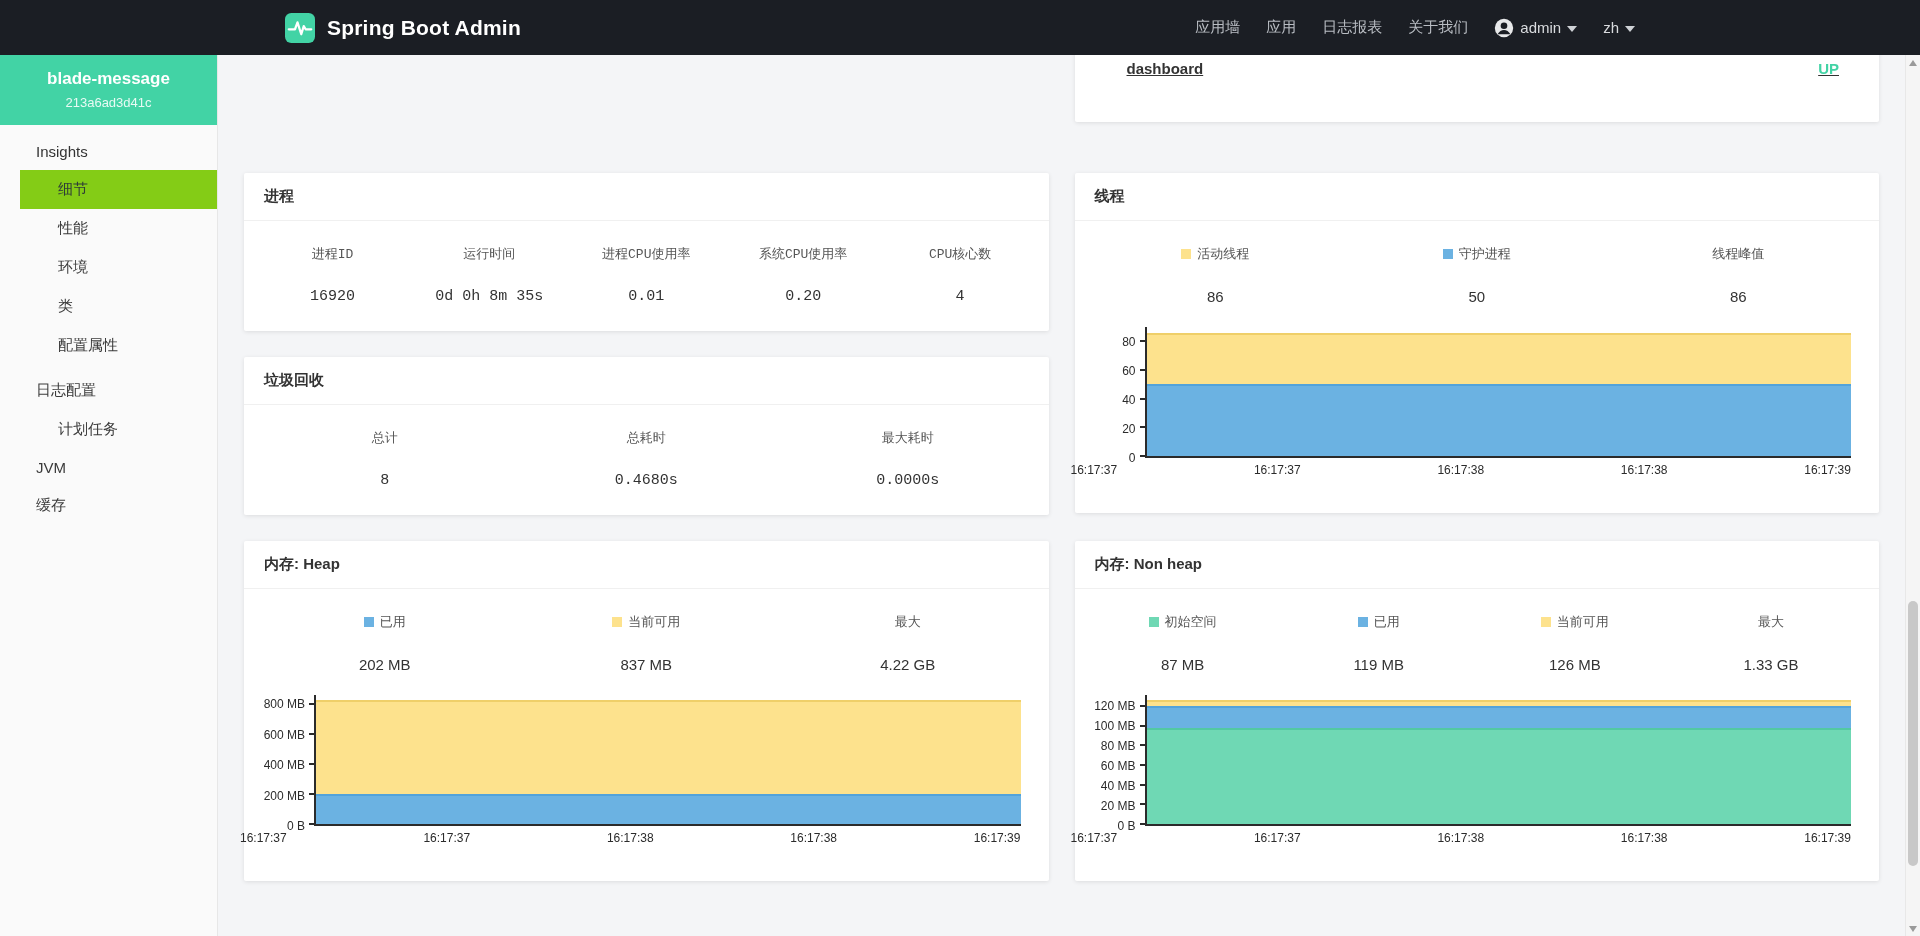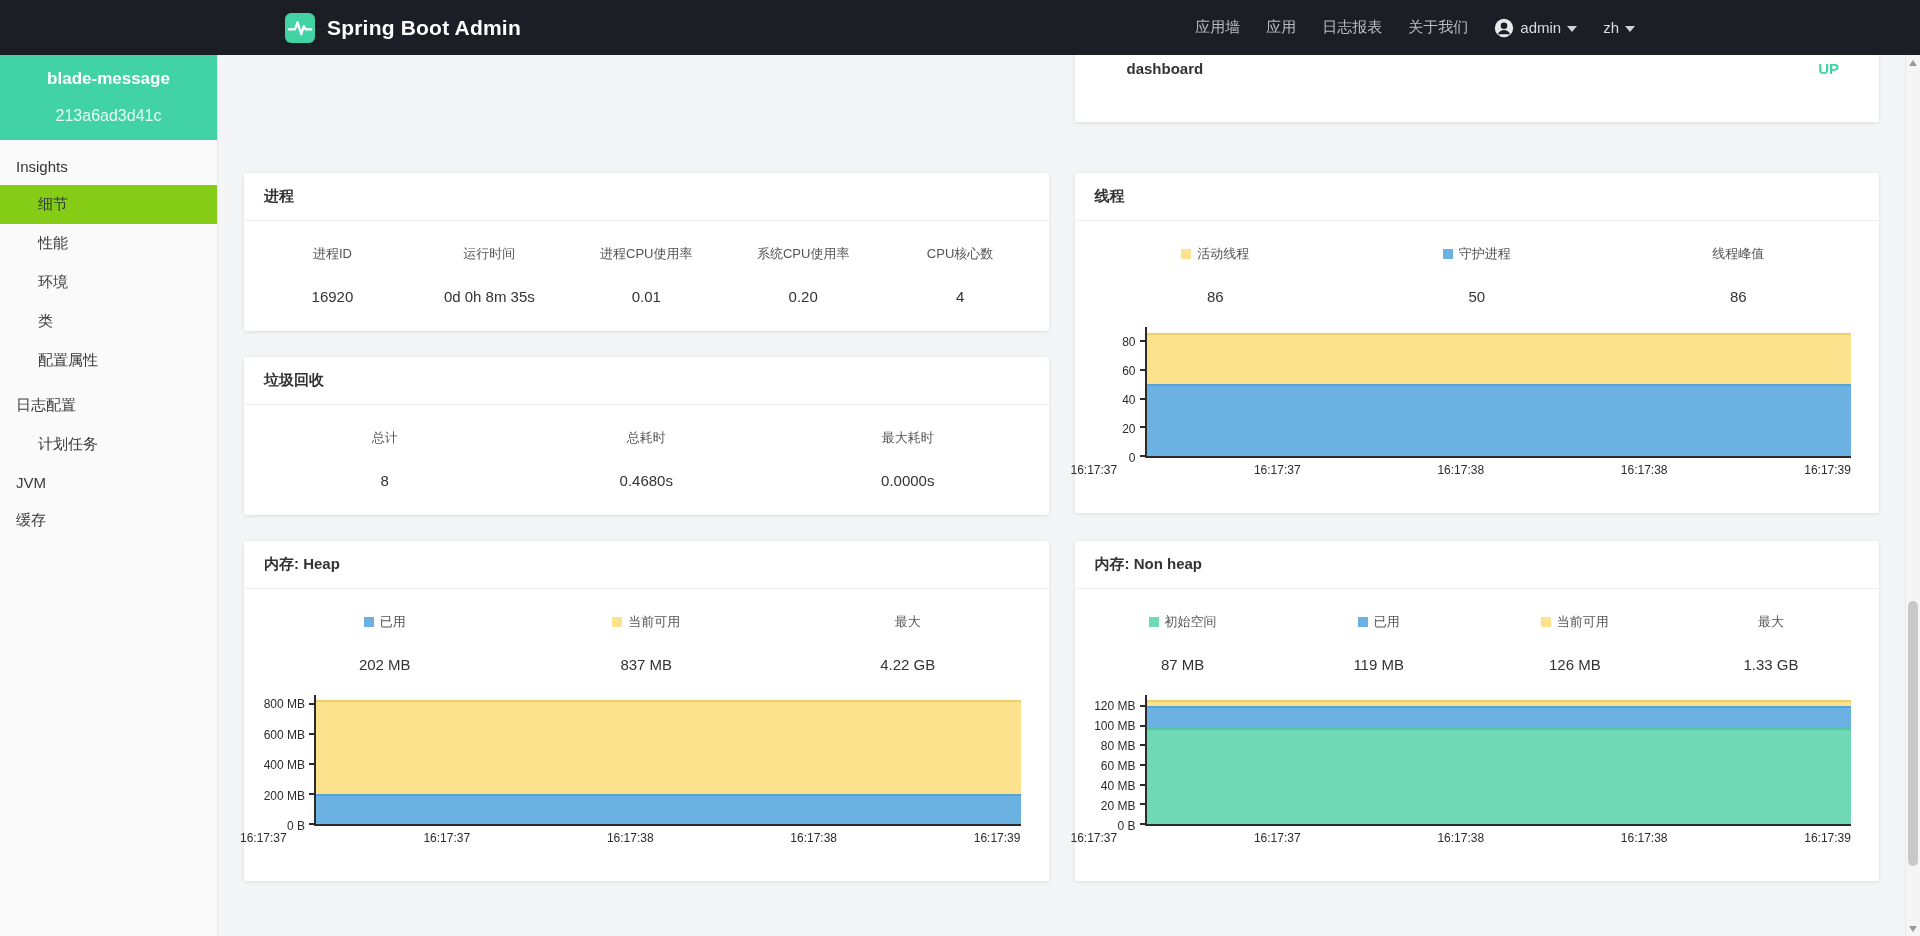--- a/index.html
+++ b/index.html
@@ -17,42 +17,42 @@
   .nav-drop { display:flex; align-items:center; gap:6px; color:#d9dbde; font-size:15px; cursor:pointer; }
   .caret { width:0; height:0; border-left:5px solid transparent; border-right:5px solid transparent;
     border-top:6px solid #cfd2d6; margin-top:2px; }
   .avatar { width:20px; height:20px; display:block; }
 
   
   .sidebar { position:fixed; left:0; top:55px; bottom:0; width:218px; background:#fafafa;
     border-right:1px solid #e7e7e7; z-index:40; }
   .app-block { background:#42d3a5; color:#fff; text-align:center; padding:14px 8px 15px; }
   .app-name { font-size:17px; font-weight:600; }
-  .app-version { font-size:16px; margin-top:18px; color:rgba(255,255,255,.88); }
+  .app-version { font-size:13px; margin-top:6px; color:rgba(255,255,255,.88); }
   .side-list { padding-top:8px; }
-  .side-item { font-size:15px; color:#3a3a3a; padding:10px 16px; cursor:pointer; }
+  .side-item { font-size:15px; color:#3a3a3a; padding:10px 16px; cursor:pointer;margin-left:20px; }
   .side-item.header { cursor:default; color:#333; }
   .side-item.sub { padding-left:38px; }
   .side-item.active { background:#84cc16; color:#2f3d38; }
   .side-item.gap { margin-top:6px; }
 
   
   .main { position:fixed; left:218px; top:55px; right:15px; bottom:0; overflow:hidden; padding:0 26px; }
   .grid { display:grid; grid-template-columns:1fr 1fr; column-gap:26px; row-gap:26px; align-items:start; }
   .card { background:#fff; border-radius:2px; box-shadow:0 1px 4px rgba(0,0,0,.10); }
   .card-header { padding:14px 20px; font-size:15px; font-weight:600; color:#333;
     border-bottom:1px solid #f0f0f0; }
 
   
   .status-card { grid-column:2; margin-top:-15px; height:82px; margin-bottom:25px; overflow:hidden; }
-  .status-row { display:flex; justify-content:space-between; align-items:flex-end; padding:20px 40px 0 52px; }
+  .status-row { display:flex; justify-content:space-between; align-items:flex-end; padding:20px 40px 0 52px;text-decoration:underline; }
   .status-name { font-size:15px; font-weight:700; color:#333; }
   .status-badge { font-size:15px; font-weight:700; color:#42d3a5; }
 
-  .left-stack { grid-column:1; }
+  .left-stack { grid-column:1;font-family:Liberation Mono, monospace; }
   .left-stack .card + .card { margin-top:26px; }
 
   .stats-row { display:flex; padding:24px 10px 8px; }
   .simple-body { padding:24px 10px 26px; display:flex; }
   .stat { flex:1; text-align:center; }
   .stat-label { font-size:13px; color:#555; }
   .stat-value { font-size:15px; color:#333; margin-top:25px; }
   .marker { display:inline-block; width:10px; height:10px; margin-right:6px; vertical-align:-1px; }
 
   

